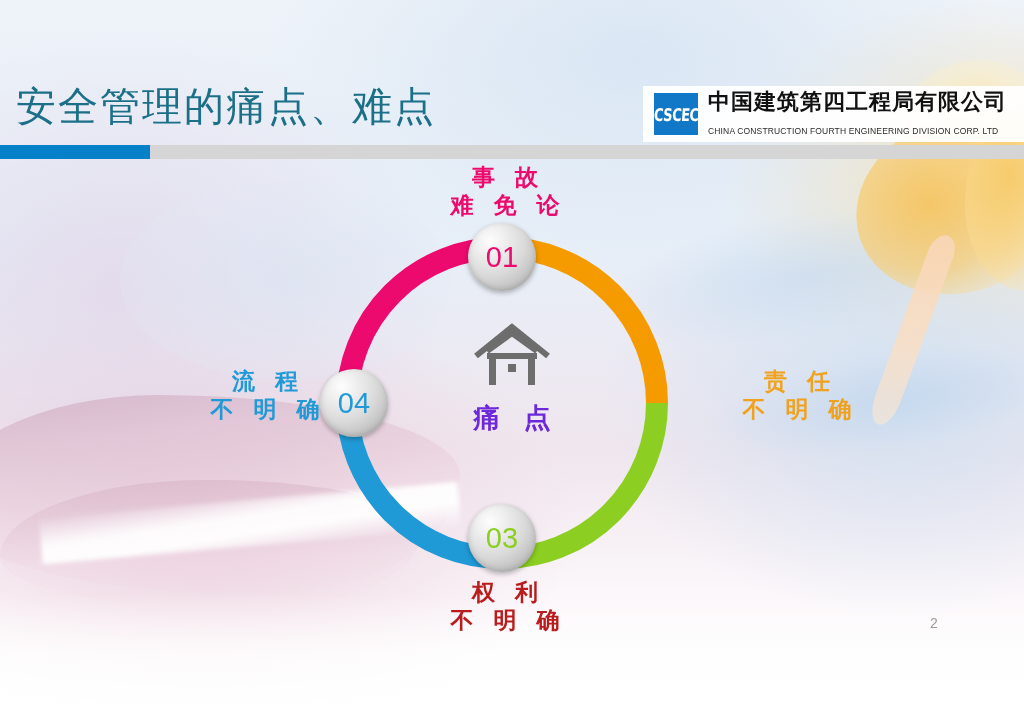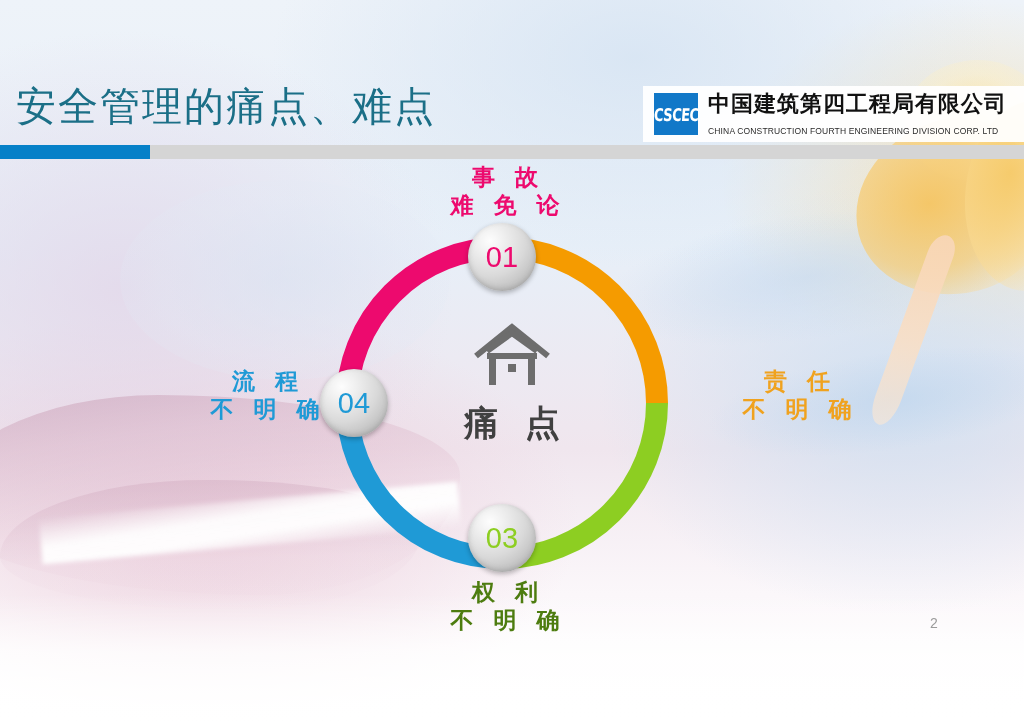--- a/index.html
+++ b/index.html
@@ -121,21 +121,21 @@
   }
   #logo-mark span {
     color: #ffffff; font-size: 13px; font-weight: bold;
     letter-spacing: -0.5px; line-height: 1;
     transform: scaleY(1.35) skewX(-6deg);
     font-family: "DejaVu Sans", sans-serif;
   }
   #logo-text { margin-left: 10px; }
   #logo-cn {
     font-size: 22px; font-weight: bold; color: #111; letter-spacing: 1px;
-    font-family: Liberation Sans, sans-serif; line-height: 1.05;
+    font-family: Liberation Mono, monospace; line-height: 1.05;
     white-space: nowrap;
   }
   #logo-en {
     font-size: 8.5px; color: #2a2a2a; letter-spacing: 0.15px; margin-top: 10px;
     font-family: "Liberation Sans", sans-serif; white-space: nowrap;
   }
 
   
   #diagram { position: absolute; left: 252px; top: 210px; width: 520px; height: 420px; }
   #ring-svg { position: absolute; left: 0; top: 0; }
@@ -150,33 +150,33 @@
   }
   #node-01 { left: 216px; top: 13px;  color: #ed0a6e; }
   #node-02 { left: 368px; top: 159px; color: #f59b00; }
   #node-03 { left: 216px; top: 294px; color: #8dce22; }
   #node-04 { left: 68px;  top: 159px; color: #1f9ad6; }
 
   
   #center { position: absolute; left: 180px; top: 110px; width: 160px; text-align: center; }
   #house-icon { display: block; margin: 0 auto 12px; }
   .center-line {
-    font-size: 35px; font-weight: bold; color: #404040; letter-spacing: 7px;
+    font-size: 27px; font-weight: bold; color: #6d28d9; letter-spacing: 7px;
     line-height: 1.22; font-family: "DejaVu Sans", "Liberation Sans", sans-serif;
     text-indent: 7px;
   }
 
   
   .label { position: absolute; text-align: center; font-weight: bold; line-height: 1.22;
            font-family: "DejaVu Sans", "Liberation Sans", sans-serif; white-space: nowrap; }
   .label .l1 { font-size: 23px; letter-spacing: 6px; text-indent: 6px; display: block; }
   .label .l2 { font-size: 23px; letter-spacing: 6px; text-indent: 6px; display: block; }
   #label-top    { left: 425px; top: 163px; width: 160px; color: #ed0a6e; }
   #label-right  { left: 712px; top: 367px; width: 170px; color: #f0a21e; }
-  #label-bottom { left: 425px; top: 578px; width: 160px; color: #4d7c0f; }
+  #label-bottom { left: 425px; top: 578px; width: 160px; color: #b91c1c; }
   #label-left   { left: 185px; top: 367px; width: 160px; color: #1f9ad6; }
 
   #page-number {
     position: absolute; left: 930px; top: 615px;
     font-size: 14px; color: #9b9b9b; font-family: "Liberation Sans", sans-serif;
   }
 </style>
 </head>
 <body>
 

